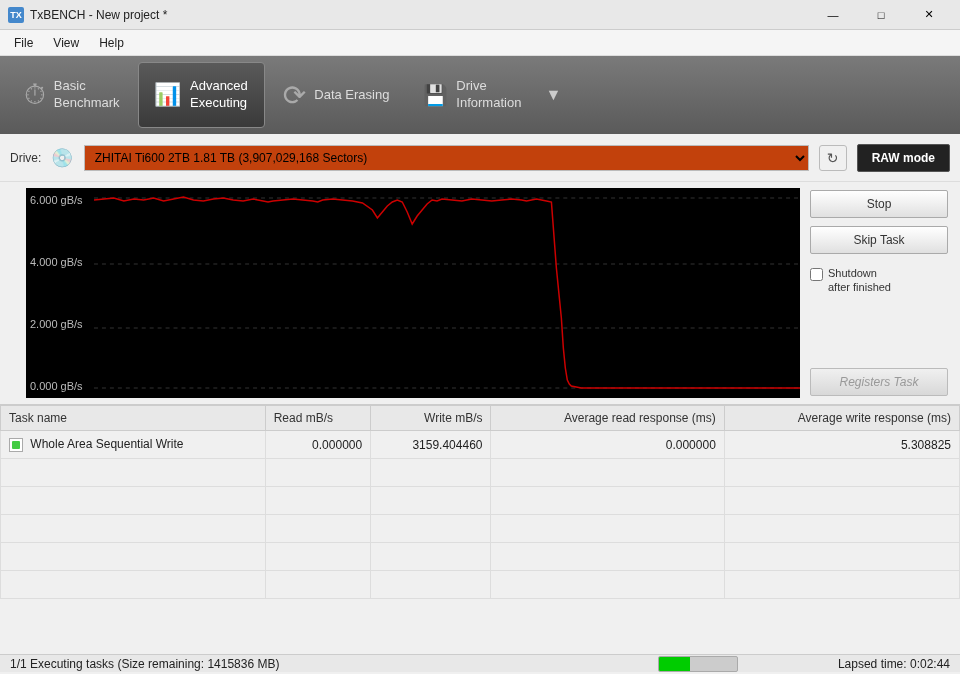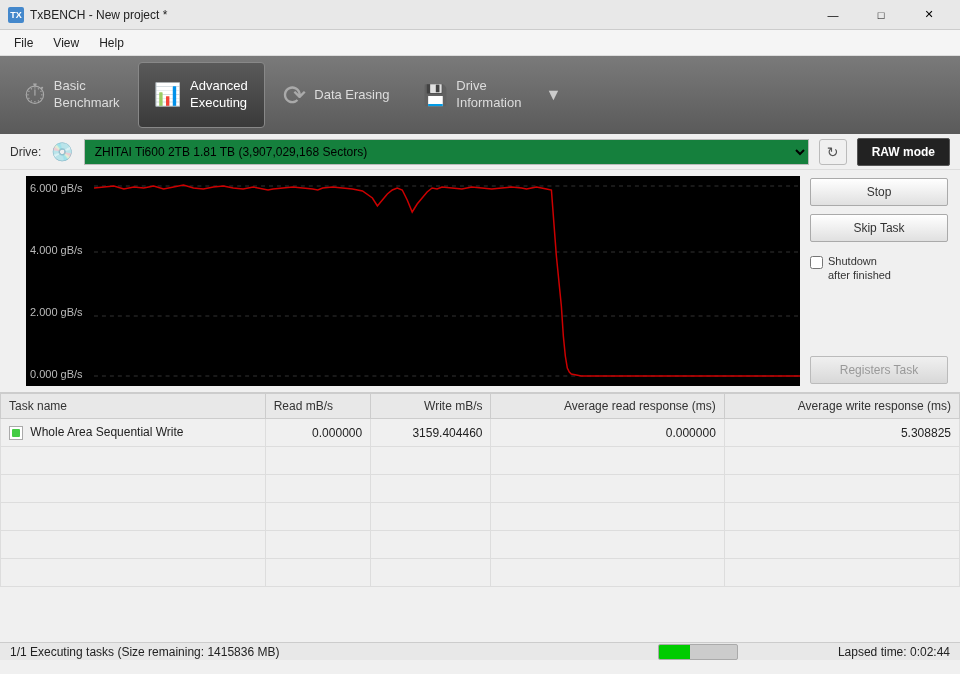--- a/index.html
+++ b/index.html
@@ -115,42 +115,42 @@
       display: flex;
       align-items: center;
       padding: 0 6px;
       color: #ccc;
       font-size: 16px;
       cursor: pointer;
     }
 
     
     .drive-bar {
-      height: 36px;
+      height: 48px;
       background: #f0f0f0;
       border-bottom: 1px solid #ddd;
       display: flex;
       align-items: center;
       padding: 0 10px;
       gap: 10px;
     }
     .drive-label {
       font-size: 12px;
       color: #333;
     }
     .drive-icon {
       font-size: 18px;
       color: #555;
     }
     .drive-select {
       flex: 1;
       height: 26px;
       font-size: 12px;
       border: 1px solid #bbb;
-      background: #15803d;
+      background: #c2410c;
       padding: 0 6px;
     }
     .drive-refresh-btn {
       width: 28px;
       height: 26px;
       background: #f0f0f0;
       border: 1px solid #bbb;
       border-radius: 3px;
       cursor: pointer;
       display: flex;
@@ -434,21 +434,21 @@
       </div>
     </div>
 
     <div class="controls-panel">
       <button class="ctrl-btn">Stop</button>
       <button class="ctrl-btn">Skip Task</button>
       <div class="shutdown-row">
         <input type="checkbox" class="shutdown-checkbox" style="">
         <span class="shutdown-label">Shutdown<br>after finished</span>
       </div>
-      <button class="registers-btn" style="margin-top:auto;">Registers Task</button>
+      <button class="registers-btn" style="margin-top:auto;font-style:italic;">Registers Task</button>
     </div>
   </div>
 
   <div class="task-table">
     <table>
       <thead>
         <tr>
           <th>Task name</th>
           <th style="text-align:left;">Read mB/s</th>
           <th style="text-align:right;">Write mB/s</th>

